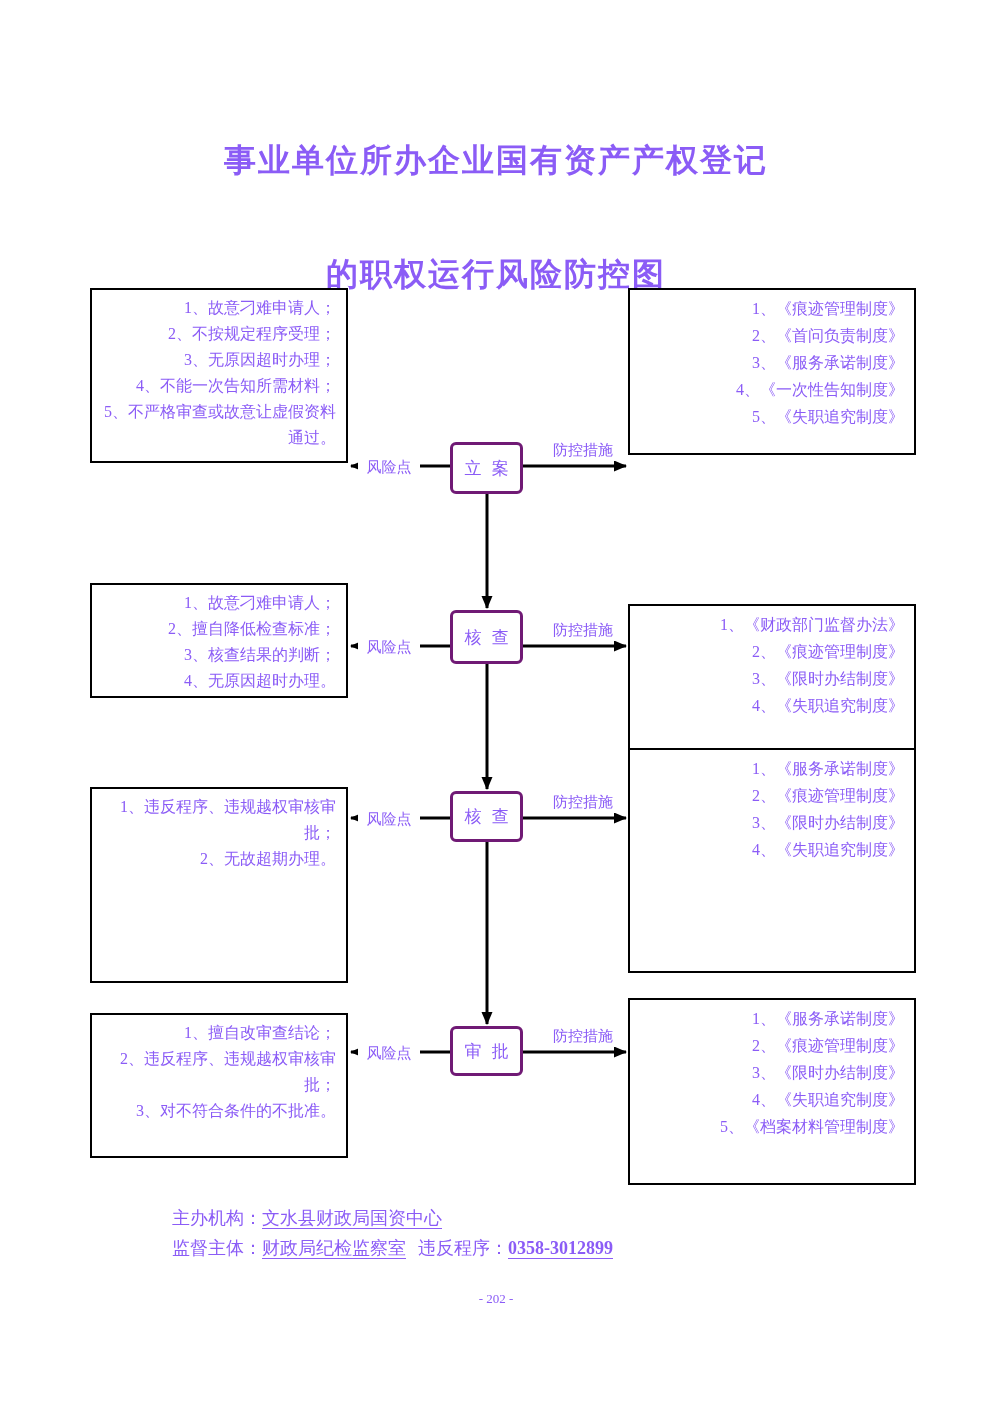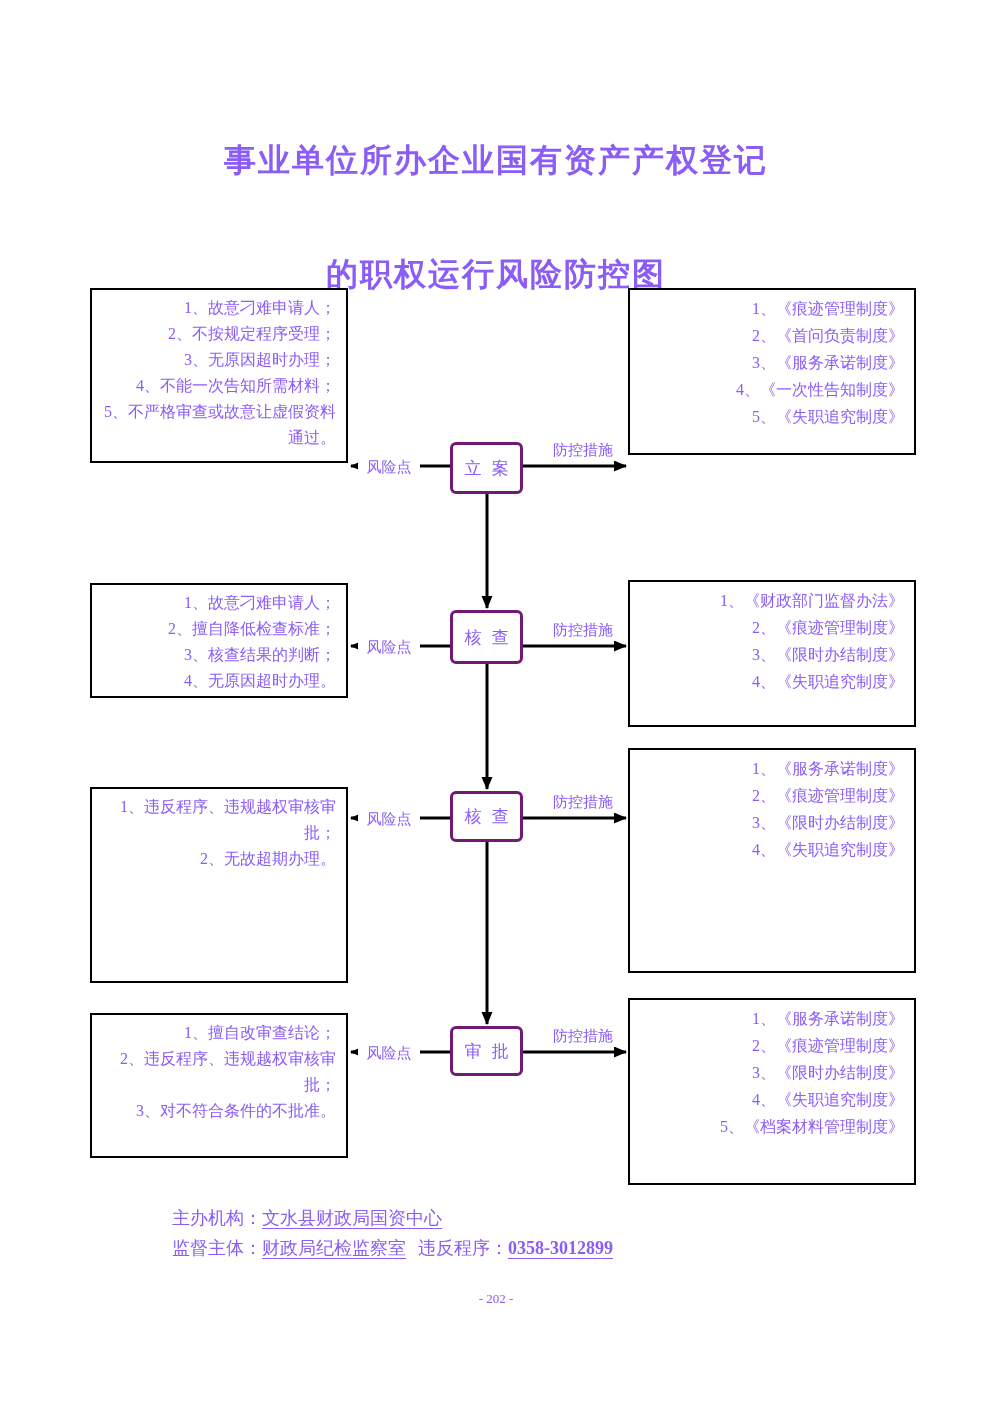--- a/index.html
+++ b/index.html
@@ -87,21 +87,21 @@
 4、《一次性告知制度》
 5、《失职追究制度》</div>
   <div class="node" style="top:442px; height:52px;">立 案</div>
   <div class="flow-label risk" style="left:358px; top:441px;">风险点</div>
   <div class="flow-label measure" style="left:542px; top:441px;">防控措施</div>
 
   <div class="box left-box" style="top:583px; height:115px;">1、故意刁难申请人；
 2、擅自降低检查标准；
 3、核查结果的判断；
 4、无原因超时办理。</div>
-  <div class="box right-box" style="top:580px; height:147px;">1、《财政部门监督办法》
+  <div class="box right-box" style="top:604px; height:147px;">1、《财政部门监督办法》
 2、《痕迹管理制度》
 3、《限时办结制度》
 4、《失职追究制度》</div>
   <div class="node" style="top:610px; height:54px;">核 查</div>
   <div class="flow-label risk" style="left:358px; top:621px;">风险点</div>
   <div class="flow-label measure" style="left:542px; top:621px;">防控措施</div>
 
   <div class="box left-box" style="top:787px; height:196px;">1、违反程序、违规越权审核审批；
 2、无故超期办理。</div>
   <div class="box right-box" style="top:748px; height:225px;">1、《服务承诺制度》

